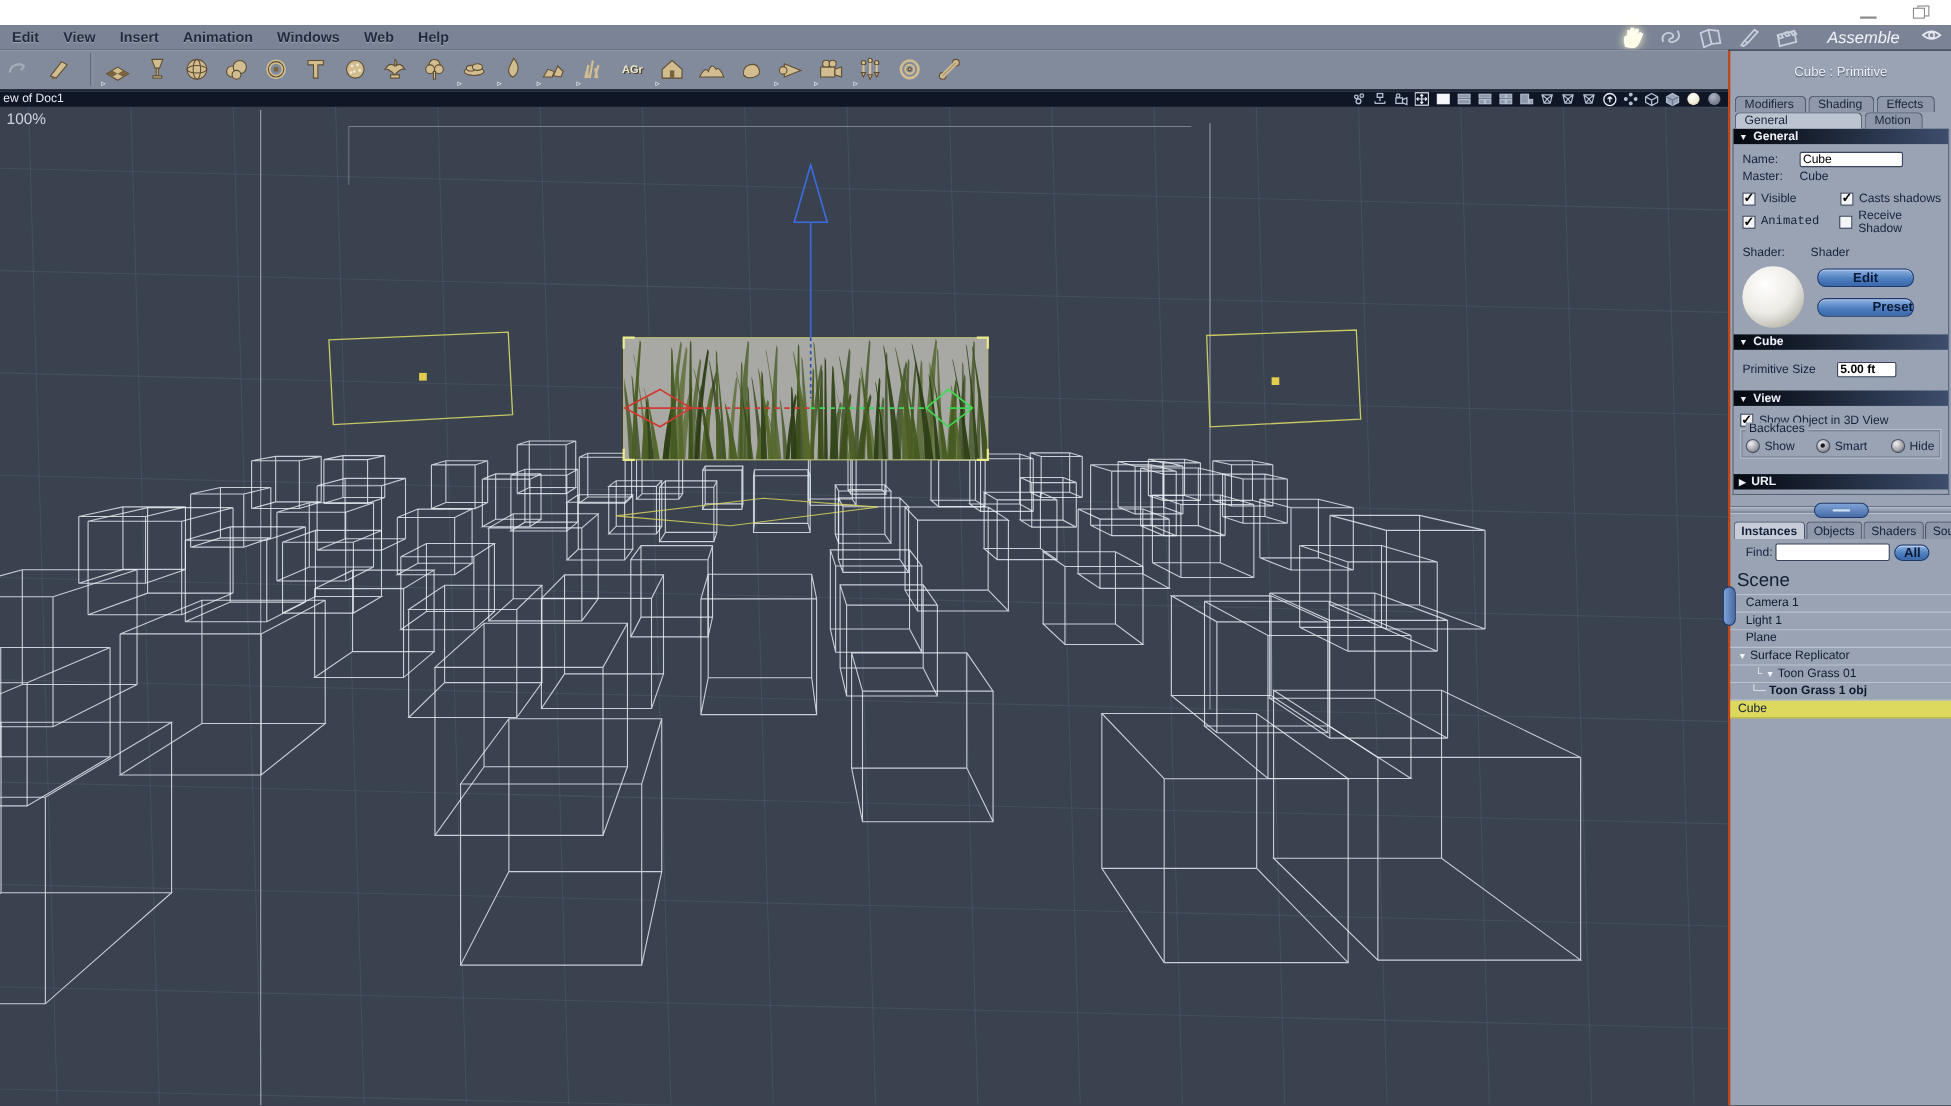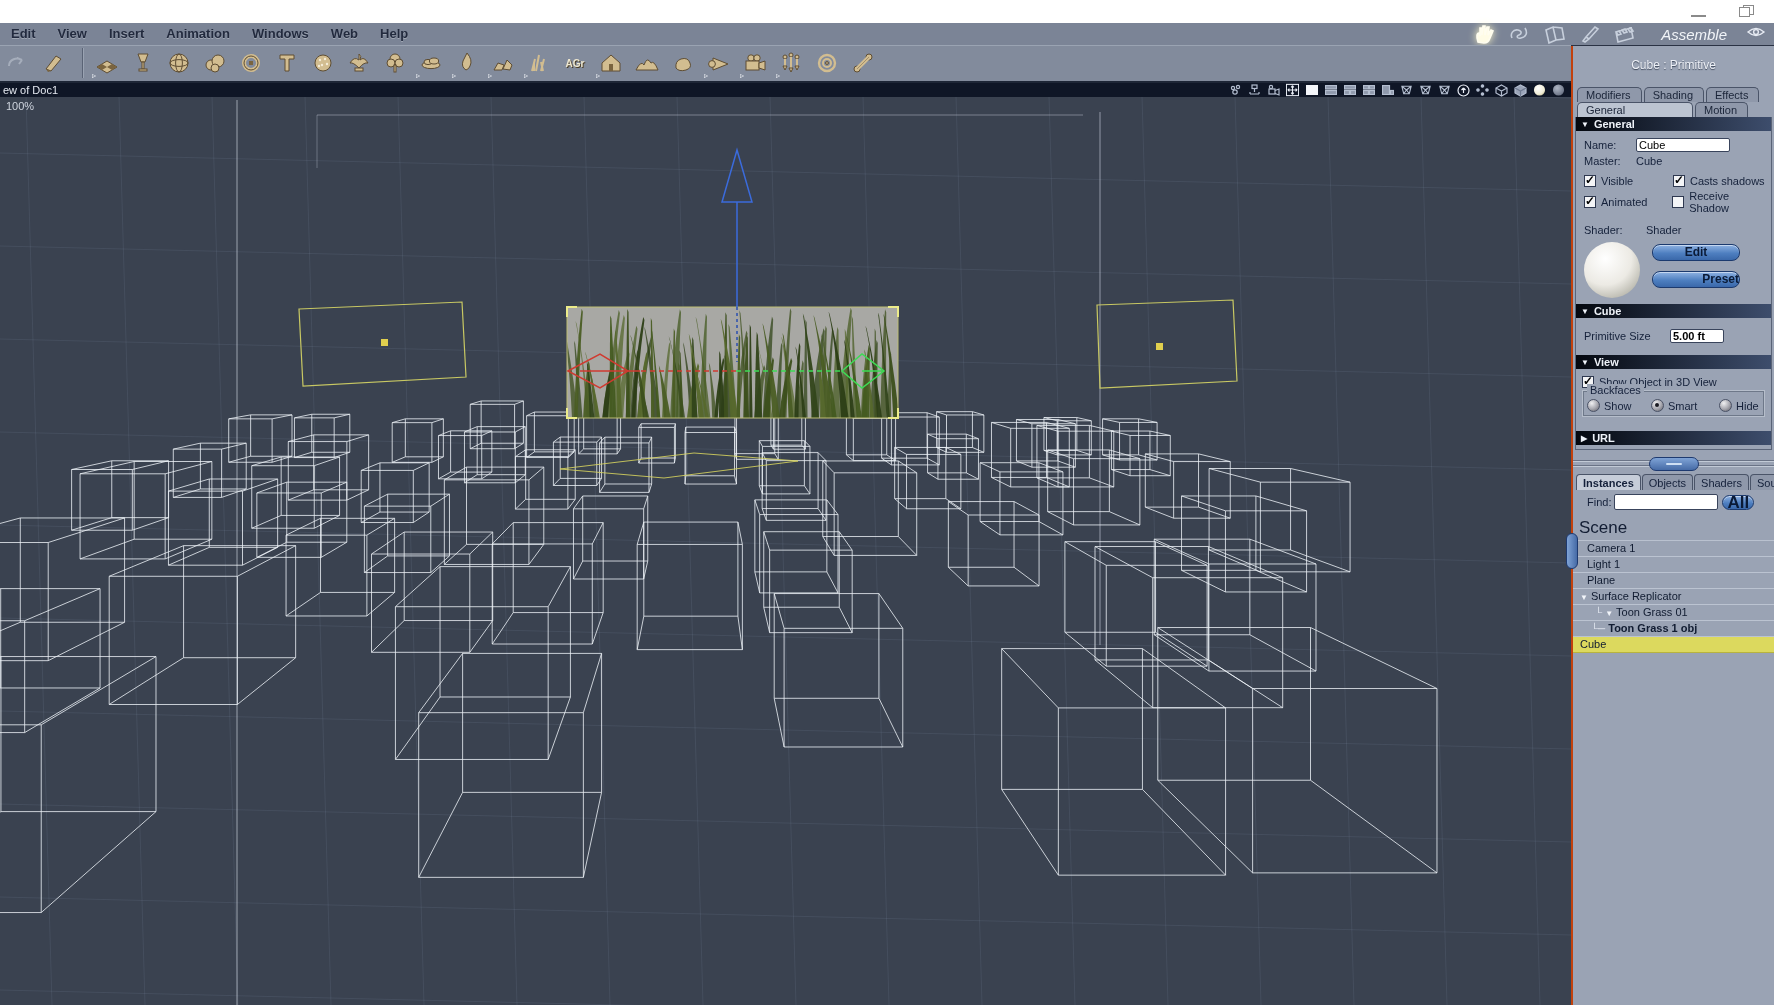--- a/index.html
+++ b/index.html
@@ -36,21 +36,21 @@
   .fadeicon svg{stroke:#e0e6ee;opacity:.38;fill:none;stroke-width:2;}
   
   .vp-titlebar{position:absolute;left:0;top:81px;width:1571px;height:15px;background:#0f1626;
                border-top:1px solid #c9c9ab;z-index:20;display:flex;align-items:center;}
   .vp-title{color:#e4e8f0;font-size:11px;padding-left:3px;white-space:nowrap;}
   .vp-icons{position:absolute;right:6px;top:1px;height:14px;display:flex;align-items:center;gap:6px;}
   .vpi{width:13px;height:12px;display:flex;align-items:center;justify-content:center;cursor:pointer;}
   .vpi svg{stroke:#b4bed0;fill:none;stroke-width:1.2;}
   .vpi.bright svg{stroke:#ecf0f8;}
   .vp-bg{position:absolute;left:0;top:96px;width:1571px;height:909px;background:#3a4250;z-index:0;}
-  .zoomlabel{position:absolute;left:6px;top:100px;color:#ced4de;font-size:11px;z-index:5;}
+  .zoomlabel{position:absolute;left:6px;top:100px;color:#ced4de;font-size:14px;z-index:5;}
   .scene-svg{position:absolute;left:0;top:0;width:1774px;height:1005px;z-index:2;pointer-events:none;}
   
   .panel{position:absolute;left:1571px;top:45px;width:203px;height:960px;background:#9aa3b4;
          border-left:2px solid #c2410c;box-sizing:border-box;z-index:25;color:#14203a;}
   .ptitle{text-align:center;padding-top:13px;font-size:12px;color:#eef1f7;height:16px;
           text-shadow:0 1px 1px #3c4658;}
   .tabrow{display:flex;margin:13px 0 0 4px;height:15px;overflow:hidden;white-space:nowrap;}
   .tabrow2{margin-top:0;}
   .ptab{font-size:11px;padding:1px 10px 0 8px;background:#99a2b3;border:1px solid #4a5468;border-bottom:none;
         border-radius:5px 5px 0 0;margin-right:2px;color:#1a2438;cursor:pointer;flex:0 0 auto;}
@@ -711,21 +711,21 @@
       <span>Cube</span>
     </div>
     <div class="prow" style="margin-top:8px;">
       <span class="cb on"></span>
       <span class="plabel" style="width:72px;">Visible</span>
       <span class="cb on"></span>
       <span class="plabel">Casts shadows</span>
     </div>
     <div class="prow" style="margin-top:3px;">
       <span class="cb on"></span>
-      <span class="plabel" style="width:72px;">Animated</span>
+      <span class="plabel" style="width:72px;font-family:Liberation Mono, monospace;">Animated</span>
       <span class="cb"></span>
       <span class="plabel">Receive Shadow</span>
     </div>
     <div class="prow" style="margin-top:10px;">
       <span class="plabel" style="width:62px;">Shader:</span>
       <span class="plabel">Shader</span>
     </div>
     <div class="prow" style="margin-top:6px;align-items:flex-start;">
       <span class="sphere"></span>
       <span style="display:flex;flex-direction:column;gap:10px;margin-left:12px;margin-top:2px;">
@@ -778,21 +778,21 @@
 
   <div class="btabs">
     <span class="btab active">Instances</span>
     <span class="btab">Objects</span>
     <span class="btab">Shaders</span>
     <span class="btab">Sounds</span>
   </div>
   <div class="findrow">
     <span class="plabel">Find:</span>
     <input class="pinput" style="width: 98px; margin-left: 3px; height: 14px;" value="">
-    <span class="btn-blue" style="width:30px;height:13px;line-height:13px;font-size:17px;margin-left:4px;">All</span>
+    <span class="btn-blue" style="width:30px;height:13px;line-height:13px;font-size:12px;margin-left:4px;">All</span>
   </div>
   <div class="scenelabel">Scene</div>
   <div class="tree">
     <div class="trow ind1"><span>Camera 1</span></div>
     <div class="trow ind1"><span>Light 1</span></div>
     <div class="trow ind1"><span>Plane</span></div>
     <div class="trow ind0"><span class="tri">▼</span><span>Surface Replicator</span></div>
     <div class="trow ind2"><span class="conn">└</span> <span class="tri">▼</span><span>Toon Grass 01</span></div>
     <div class="trow ind3"><span class="conn">└─</span> <span>Toon Grass 1 obj</span></div>
     <div class="trow ind0 sel"><span>Cube</span></div>

